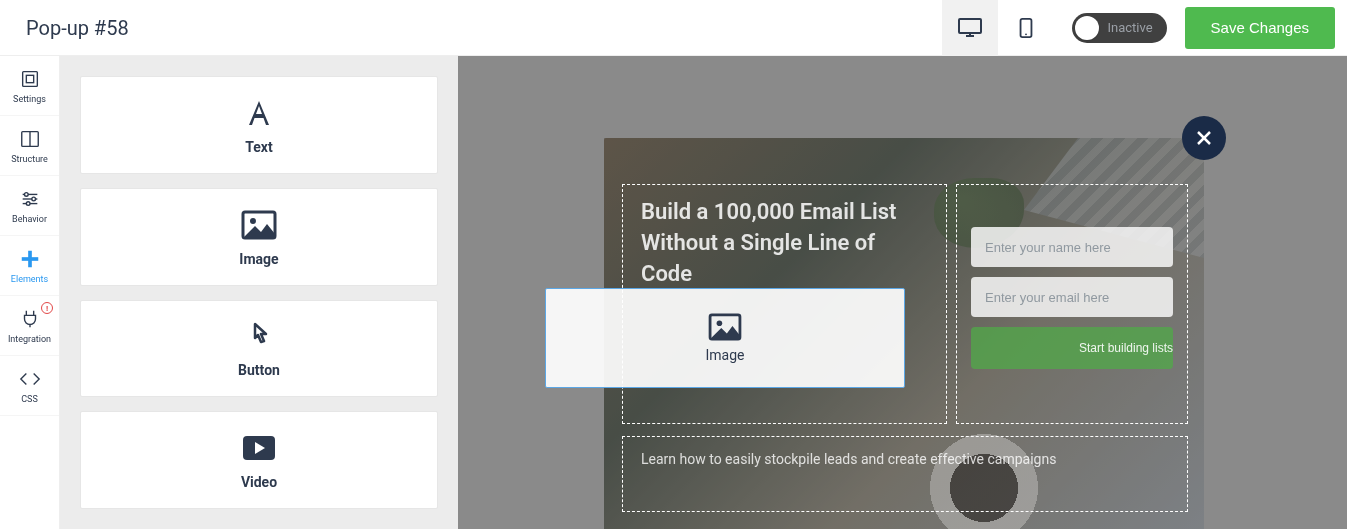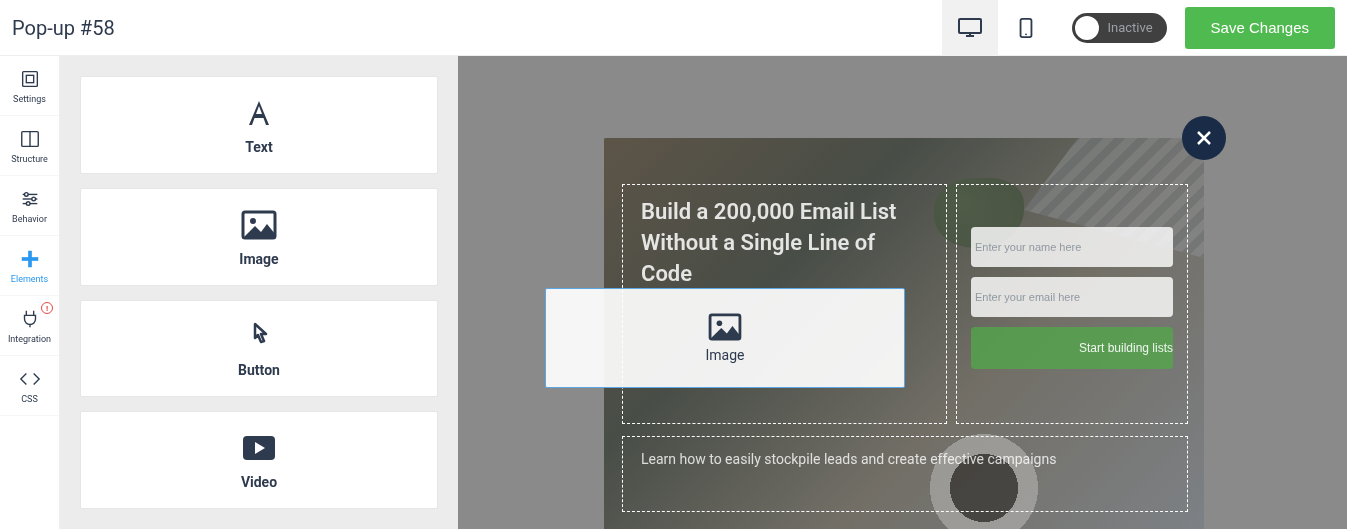--- a/index.html
+++ b/index.html
@@ -1,18 +1,18 @@
 <!DOCTYPE html>
 <html><head>
 <meta charset="utf-8">
 <style>
 * { box-sizing: border-box; margin: 0; padding: 0; }
 body { font-family: -apple-system, BlinkMacSystemFont, "Segoe UI", Roboto, Arial, sans-serif; width: 1347px; height: 529px; overflow: hidden; background: #fff; }
 
-.header { height: 56px; display: flex; align-items: center; justify-content: space-between; padding: 0 12px 0 12px; border-bottom: 1px solid #eee; }
+.header { height: 56px; display: flex; align-items: center; justify-content: space-between; padding: 0 12px 0 26px; border-bottom: 1px solid #eee; }
 .page-title { font-size: 20px; color: #2e3a4e; font-weight: 400; }
 .header-right { display: flex; align-items: center; gap: 0; }
 
 .device-btn { width: 56px; height: 56px; display: flex; align-items: center; justify-content: center; cursor: pointer; }
 .device-btn.active { background: #f1f1f1; }
 .device-btn svg { width: 24px; height: 20px; fill: #2e3a4e; }
 
 .toggle-wrap { display: flex; align-items: center; background: #404040; border-radius: 20px; padding: 3px 14px 3px 3px; margin: 0 18px; gap: 8px; }
 .toggle-knob { width: 24px; height: 24px; border-radius: 50%; background: #fff; box-shadow: 0 1px 2px rgba(0,0,0,0.15); }
 .toggle-label { font-size: 13px; color: #9a9fa6; }
@@ -41,21 +41,21 @@
 .popup-close { position: absolute; top: -22px; right: -22px; width: 44px; height: 44px; border-radius: 50%; background: #1a2b47; display: flex; align-items: center; justify-content: center; cursor: pointer; z-index: 5; }
 .popup-close svg { width: 18px; height: 18px; stroke: #fff; stroke-width: 2.5; fill: none; }
 
 .dashed-box { position: absolute; border: 1.5px dashed #fff; }
 .box-left { left: 18px; top: 46px; width: 325px; height: 240px; padding: 12px 18px; }
 .box-right { left: 352px; top: 46px; width: 232px; height: 240px; padding: 42px 14px 14px; display: flex; flex-direction: column; gap: 10px; }
 .box-bottom { left: 18px; top: 298px; width: 566px; height: 76px; display: flex; align-items: flex-start; padding: 14px 18px; }
 
 .headline { font-size: 22px; font-weight: 600; color: #fff; line-height: 1.4; opacity: 0.85; }
 
-.popup-input { width: 100%; height: 40px; border-radius: 4px; border: none; background: rgba(248,248,248,0.85); padding: 0 4px; font-size: 11px; color: #888; outline: none; }
+.popup-input { width: 100%; height: 40px; border-radius: 4px; border: none; background: rgba(248,248,248,0.85); padding: 0 14px; font-size: 13px; color: #888; outline: none; }
 .popup-input::placeholder { color: #9099a0; }
 .popup-cta { width: 100%; height: 42px; border-radius: 4px; border: none; background: rgba(80,170,72,0.75); color: rgba(255,255,255,0.9); font-size: 12px; cursor: pointer; text-align: right; }
 
 .subtext { font-size: 14px; color: rgba(255,255,255,0.8); }
 
 .dragging-card { position: absolute; left: 87px; top: 232px; width: 360px; height: 100px; background: rgba(255,255,255,0.92); border: 1.5px solid #5ba7e6; border-radius: 2px; display: flex; flex-direction: column; align-items: center; justify-content: center; gap: 6px; z-index: 3; }
 .dragging-card svg { width: 34px; height: 28px; fill: #2e3a4e; }
 .dragging-card .card-label { font-size: 14px; color: #2e3a4e; }
 
 
@@ -177,21 +177,21 @@
       <div class="coffee"></div>
       <div class="popup-overlay"></div>
       <div class="popup-close">
         <svg viewBox="0 0 18 18">
             <line x1="3" y1="3" x2="15" y2="15"></line>
             <line x1="15" y1="3" x2="3" y2="15"></line>
           </svg>
       </div>
 
       <div class="dashed-box box-left">
-        <div class="headline">Build a 200,000 Email List Without a Single Line of Code</div>
+        <div class="headline">Build a 100,000 Email List Without a Single Line of Code</div>
       </div>
 
       <div class="dashed-box box-right">
         <input class="popup-input" placeholder="Enter your name here" style="">
         <input class="popup-input" placeholder="Enter your email here" style="">
         <button class="popup-cta">Start building lists</button>
       </div>
 
       <div class="dashed-box box-bottom">
         <div class="subtext">Learn how to easily stockpile leads and create effective campaigns</div>

